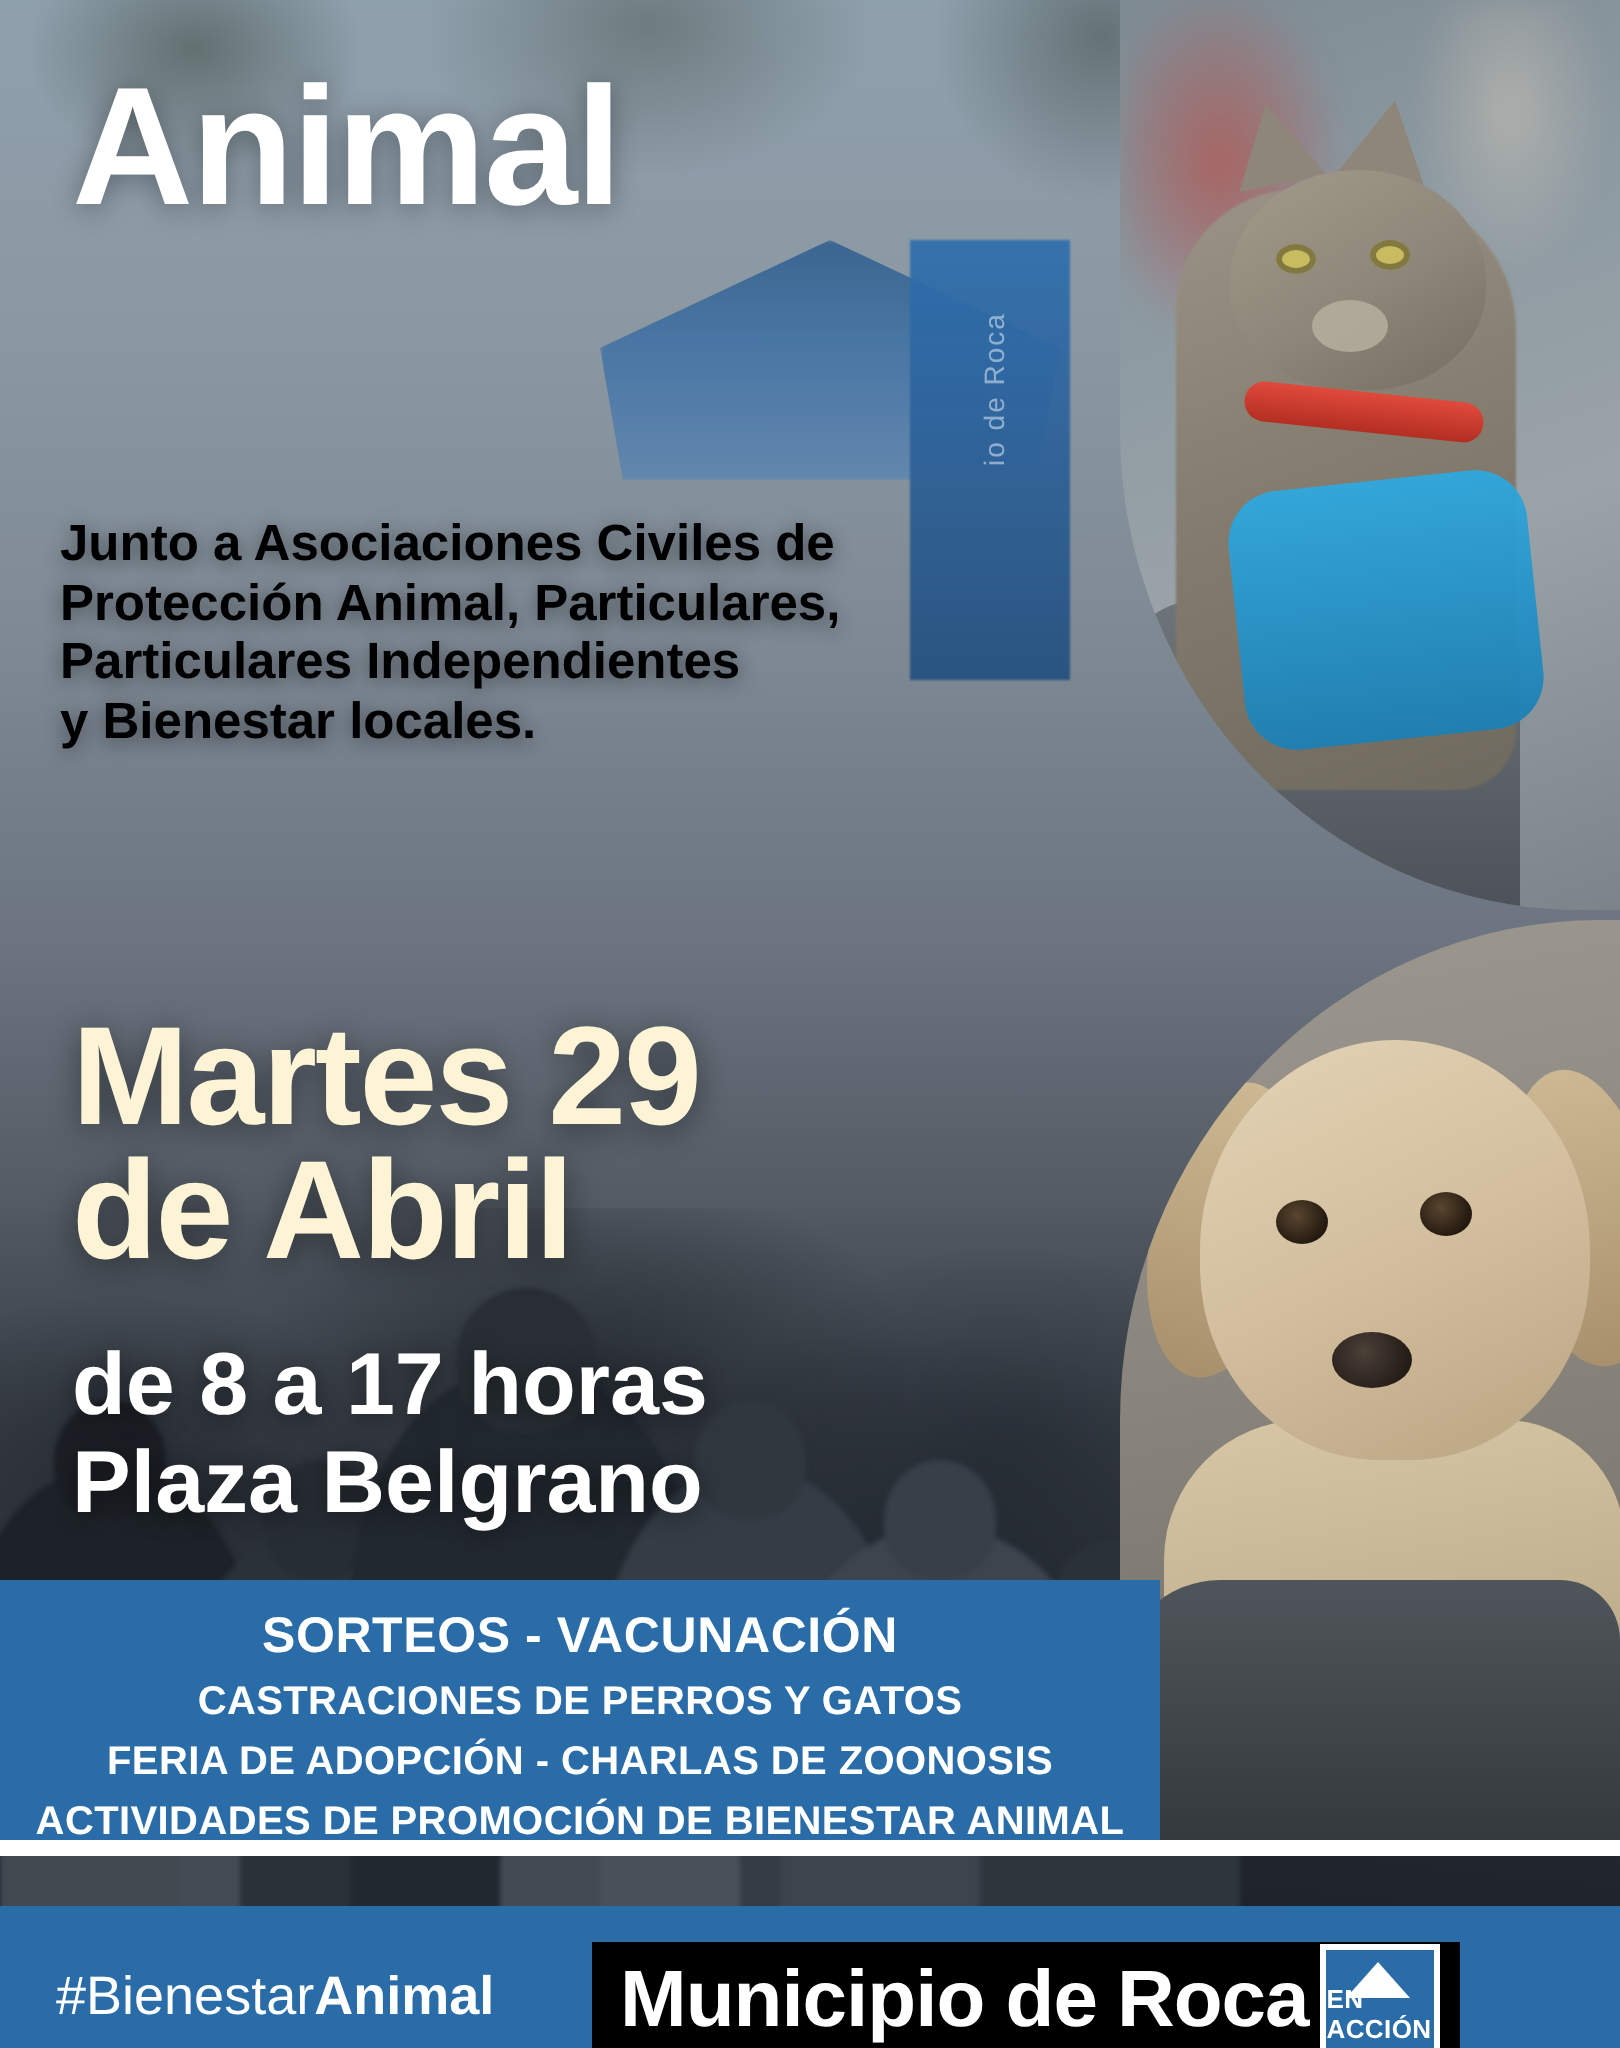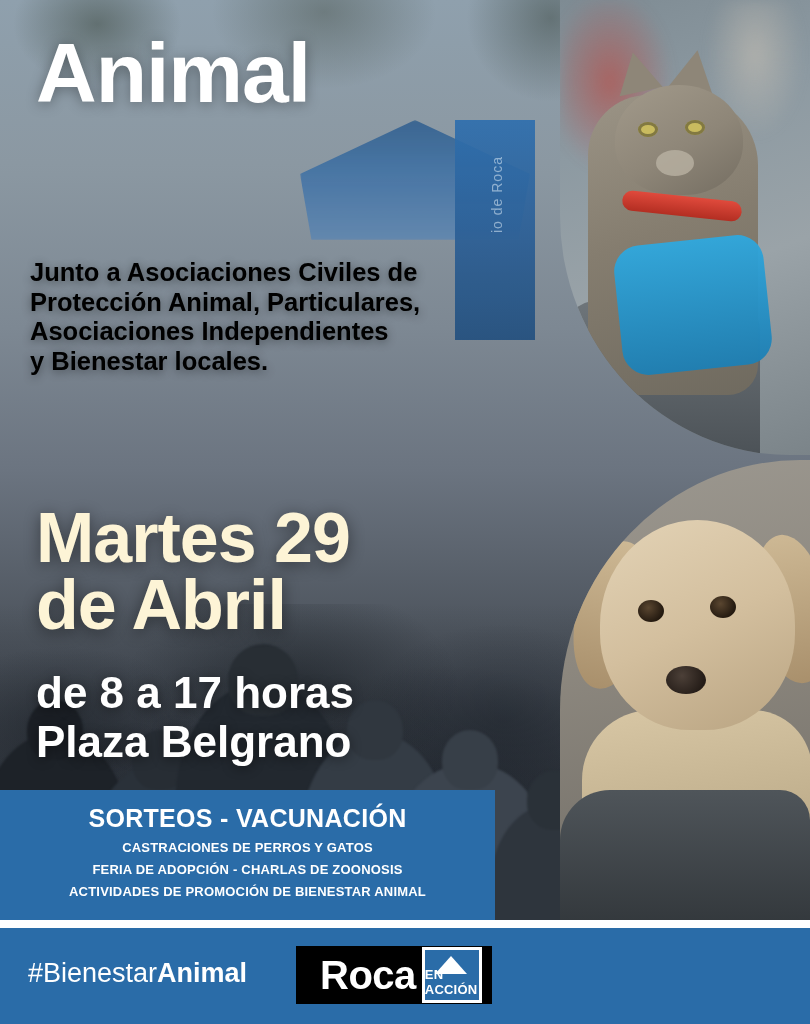--- a/index.html
+++ b/index.html
@@ -276,54 +276,54 @@
     font-weight: bold;
     line-height: 1.12;
     text-shadow: 0 2px 12px rgba(0,0,0,.45);
   }
   .when-where span { display: block; }
 
   
   .activities {
     position: absolute;
     left: 0; bottom: 104px;
-    width: 495px;
+    width: 580px;
     height: 130px;
     background: #2a6ca8;
     color: #ffffff;
     text-align: center;
     padding-top: 10px;
     box-sizing: border-box;
   }
   .activities .line1 {
     font-size: 25px;
     font-weight: bold;
     letter-spacing: .3px;
     margin-top: 4px;
   }
   .activities .line {
-    font-size: 13px;
+    font-size: 20px;
     font-weight: bold;
     letter-spacing: .2px;
     margin-top: 7px;
   }
 
   
   .footer-sep {
     position: absolute;
     left: 0; bottom: 96px;
     width: 100%;
     height: 8px;
     background: #ffffff;
   }
   .footer {
     position: absolute;
     left: 0; bottom: 0;
     width: 100%;
-    height: 96px;
+    height: 71px;
     background: #2a6ca8;
   }
   .hashtag {
     position: absolute;
     left: 28px; top: 30px;
     color: #ffffff;
     font-size: 27px;
     font-weight: bold;
   }
   .hashtag .light { font-weight: normal; }
@@ -442,21 +442,21 @@
     <div class="dog-arm"></div>
   </div>
 
   <div class="headline">
     <span>Animal</span>
   </div>
 
   <div class="subhead">
     <span>Junto a Asociaciones Civiles de</span>
     <span>Protección Animal, Particulares,</span>
-    <span>Asociaciones Independientes</span>
+    <span>Particulares Independientes</span>
     <span>y Bienestar locales.</span>
   </div>
 
   <div class="date">
     <span>Martes 29</span>
     <span>de Abril</span>
   </div>
 
   <div class="when-where">
     <span>de 8 a 17 horas</span>
@@ -469,20 +469,21 @@
     <div class="line">FERIA DE ADOPCIÓN - CHARLAS DE ZOONOSIS</div>
     <div class="line">ACTIVIDADES DE PROMOCIÓN DE BIENESTAR ANIMAL</div>
   </div>
 
   <div class="footer-sep"></div>
   <div class="footer">
     <div class="hashtag">
       <span class="light">#Bienestar</span><span>Animal</span>
     </div>
     <div class="logo">
+      <span class="muni">Municipio de</span>
       <span class="roca">Roca</span>
       <span class="logo-badge">
         <span class="arrow"></span>
         <span class="enaccion">EN ACCIÓN</span>
       </span>
     </div>
   </div>
 
 </div>
 

